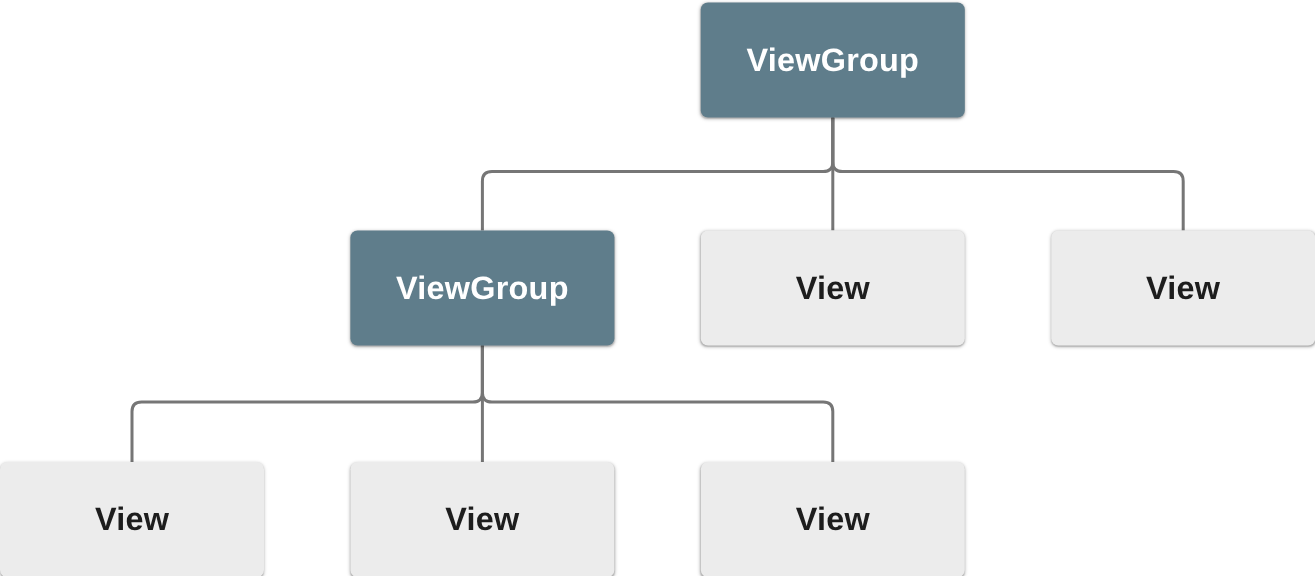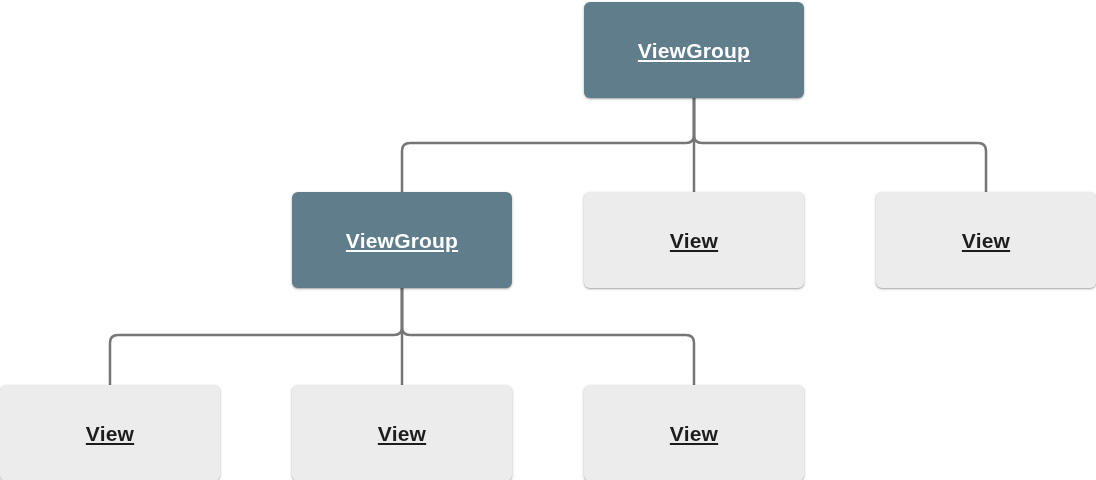--- a/index.html
+++ b/index.html
@@ -29,26 +29,25 @@
     position: absolute;
     width: 220px;
     height: 96px;
     border-radius: 6px;
     display: flex;
     align-items: center;
     justify-content: center;
     box-shadow: 0 1px 3px rgba(0,0,0,0.28), 0 1px 1px rgba(0,0,0,0.12);
   }
   .node .label {
-    font-size: 21px;
+    font-size: 27px;
     font-weight: bold;
     letter-spacing: 0.2px;
     line-height: 1;
     user-select: none;
-    text-decoration: underline;
   }
   
   .pos-root   { left: 584px; top: 2px;   }
   .pos-vg2    { left: 292px; top: 192px; }
   .pos-v-mid  { left: 584px; top: 192px; }
   .pos-v-right{ left: 876px; top: 192px; }
   .pos-v-b1   { left: 0px;   top: 385px; }
   .pos-v-b2   { left: 292px; top: 385px; }
   .pos-v-b3   { left: 584px; top: 385px; }
 </style>

